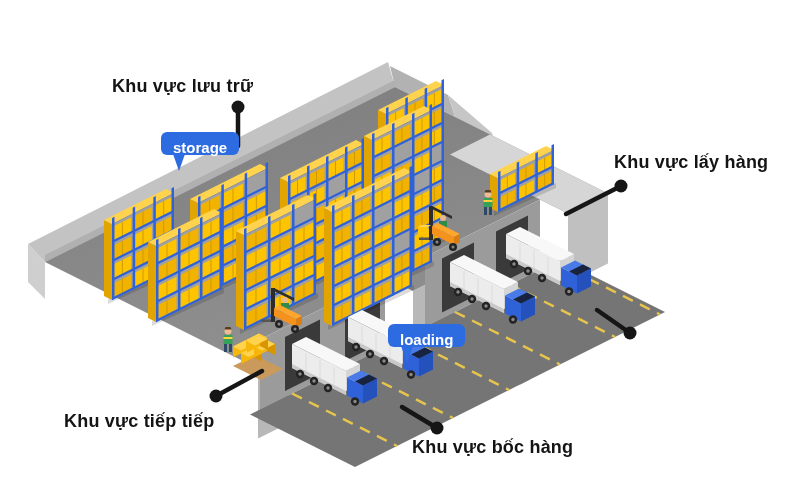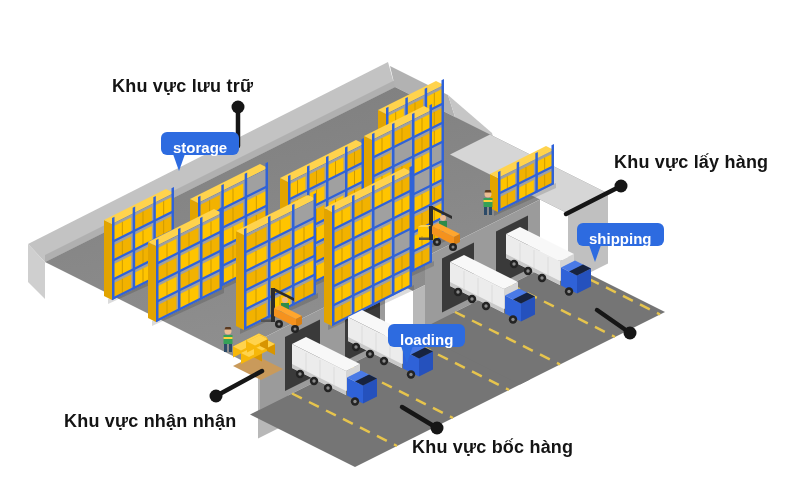--- a/index.html
+++ b/index.html
@@ -637,26 +637,22 @@
       <circle cx="630" cy="333" r="6.5"></circle>
       <circle cx="216" cy="396" r="6.5"></circle>
       <circle cx="437" cy="428" r="6.5"></circle>
     </g>
   </svg>
 
   <div class="tag" style="left:161px;top:132px">
     <span>storage</span>
     <span class="arr" style="left:12px"></span>
   </div>
-  <div class="tag" style="left:577px;top:223px">
-    <span>shipping</span>
-    <span class="arr" style="left:12px"></span>
-  </div>
   <div class="tag" style="left:388px;top:324px">
     <span>loading</span>
     <span class="arr" style="left:13px"></span>
   </div>
 
   <div class="zlabel" style="left:112px;top:76px">Khu vực lưu trữ</div>
   <div class="zlabel" style="left:614px;top:152px">Khu vực lấy hàng</div>
-  <div class="zlabel" style="left:64px;top:411px">Khu vực nhận nhận</div>
+  <div class="zlabel" style="left:64px;top:411px">Khu vực tiếp tiếp</div>
   <div class="zlabel" style="left:412px;top:437px">Khu vực bốc hàng</div>
 </div>
 
 </body></html>

